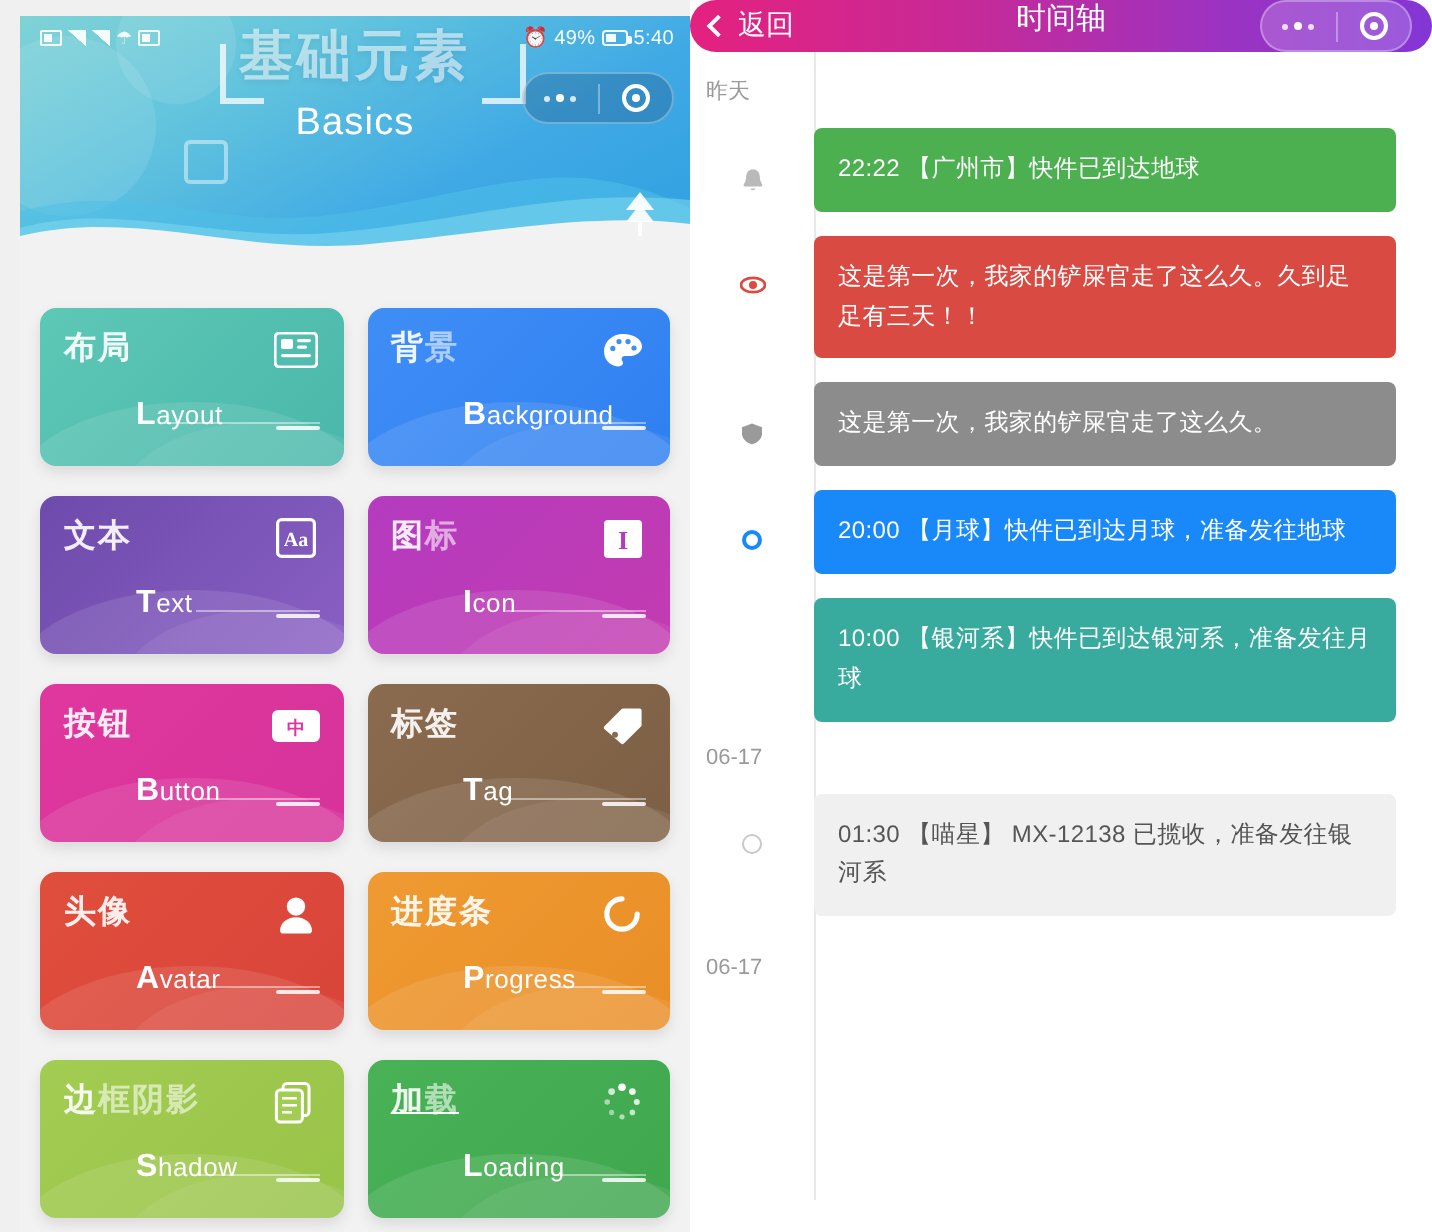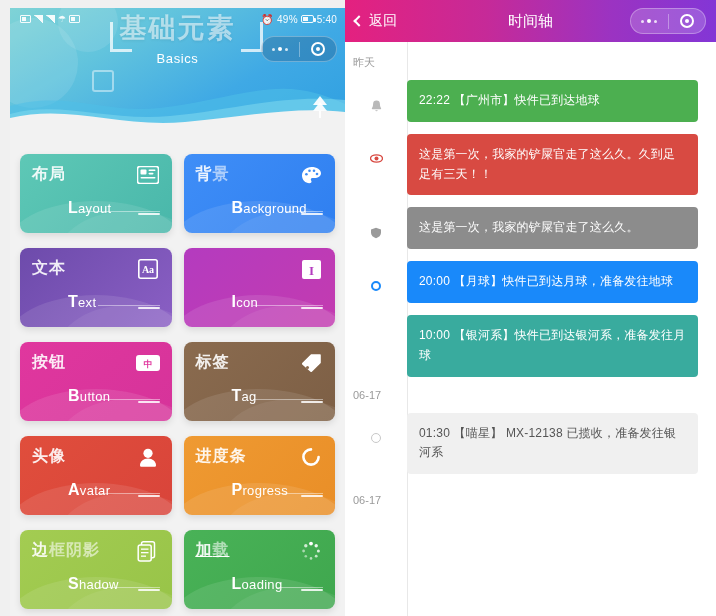--- a/index.html
+++ b/index.html
@@ -50,21 +50,21 @@
   .batt:after{content:"";position:absolute;right:-3px;top:2px;width:2px;height:4px;background:#fff;border-radius:0 1px 1px 0;}
   .batt i{position:absolute;left:1px;top:1px;bottom:1px;width:5px;background:#fff;display:block;}
 
   .banner-title-cn {
     position:absolute; z-index:4; left:0; right:0; top:2px; text-align:center;
     font-size:27px; font-weight:700; color:rgba(255,255,255,0.55);
     letter-spacing:2px; text-shadow: 0 1px 3px rgba(0,0,0,.08);
   }
   .banner-title-en {
     position:absolute; z-index:4; left:0; right:0; top:43px; text-align:center;
-    font-size:13px; color:#ffffff; letter-spacing:.6px; font-weight:400;
+    font-size:19px; color:#ffffff; letter-spacing:.6px; font-weight:400;
   }
   .bracket-l, .bracket-r { position:absolute; z-index:3; border:3px solid rgba(255,255,255,0.75); }
   .bracket-l { left:100px; top:14px; width:22px; height:30px; border-right:none; border-top:none; }
   .bracket-r { right:82px; top:14px; width:22px; height:30px; border-left:none; border-top:none; }
 
   .capsule {
     position:absolute; z-index:6; right:8px; top:28px;
     width:76px; height:26px; border-radius:13px;
     background: rgba(30,70,110,0.28);
     border:1px solid rgba(255,255,255,0.30);
@@ -128,23 +128,23 @@
   }
   .card .ico {
     position:absolute; z-index:3; right:12px; top:10px;
     width:24px; height:22px; display:flex; align-items:center; justify-content:center;
   }
   .ico svg { display:block; }
 
   
   .right-pane { position:relative; width:371px; height:616px; background:#fff; overflow:hidden; }
   .tl-header {
-    position:relative; height:42px; display:flex; align-items:center;
+    position:relative; height:26px; display:flex; 
     background: linear-gradient(90deg, #e4217f 0%, #c62a98 38%, #9b33c2 72%, #8336d6 100%);
-    color:#fff; padding: 0 10px;
+    color:#fff; padding: 0 10px; border-radius: 17px;
   }
   .tl-back { display:flex; align-items:center; gap:6px; font-size:14px; cursor:pointer; }
   .tl-back .chev {
     width:8px;height:8px;border-left:2px solid #fff;border-bottom:2px solid #fff;
     transform: rotate(45deg); display:block;
   }
   .tl-title {
     position:absolute; left:0; right:0; text-align:center; font-size:15px; font-weight:500;
     pointer-events:none;
   }
@@ -297,20 +297,21 @@
             <svg width="20" height="20" viewBox="0 0 20 20">
                 <rect x="0.8" y="0.8" width="18.4" height="18.4" rx="2" fill="none" stroke="#fff" stroke-width="1.6"></rect>
                 <text x="10" y="14" font-size="10" font-family="Liberation Serif, serif" font-weight="700" fill="#fff" text-anchor="middle">Aa</text>
               </svg>
           </div>
         </div>
 
         <div class="card" style="background:linear-gradient(135deg,#b43bbf,#c33bb0);">
           <div class="hill"></div>
           <div class="hill2"></div>
+          <div class="card-cn"><span>图</span><span class="dim">标</span></div>
           <div class="card-en"><b>I</b><span>con</span></div>
           <div class="rule" style="width:70px"></div>
           <div class="rule2"></div>
           <div class="ico">
             <svg width="19" height="19" viewBox="0 0 19 19">
                 <rect x="0" y="0" width="19" height="19" rx="2" fill="#fff"></rect>
                 <text x="9.5" y="14.5" font-size="13" font-family="Liberation Serif, serif" font-weight="700" fill="#b43bbf" text-anchor="middle">I</text>
               </svg>
           </div>
         </div>

